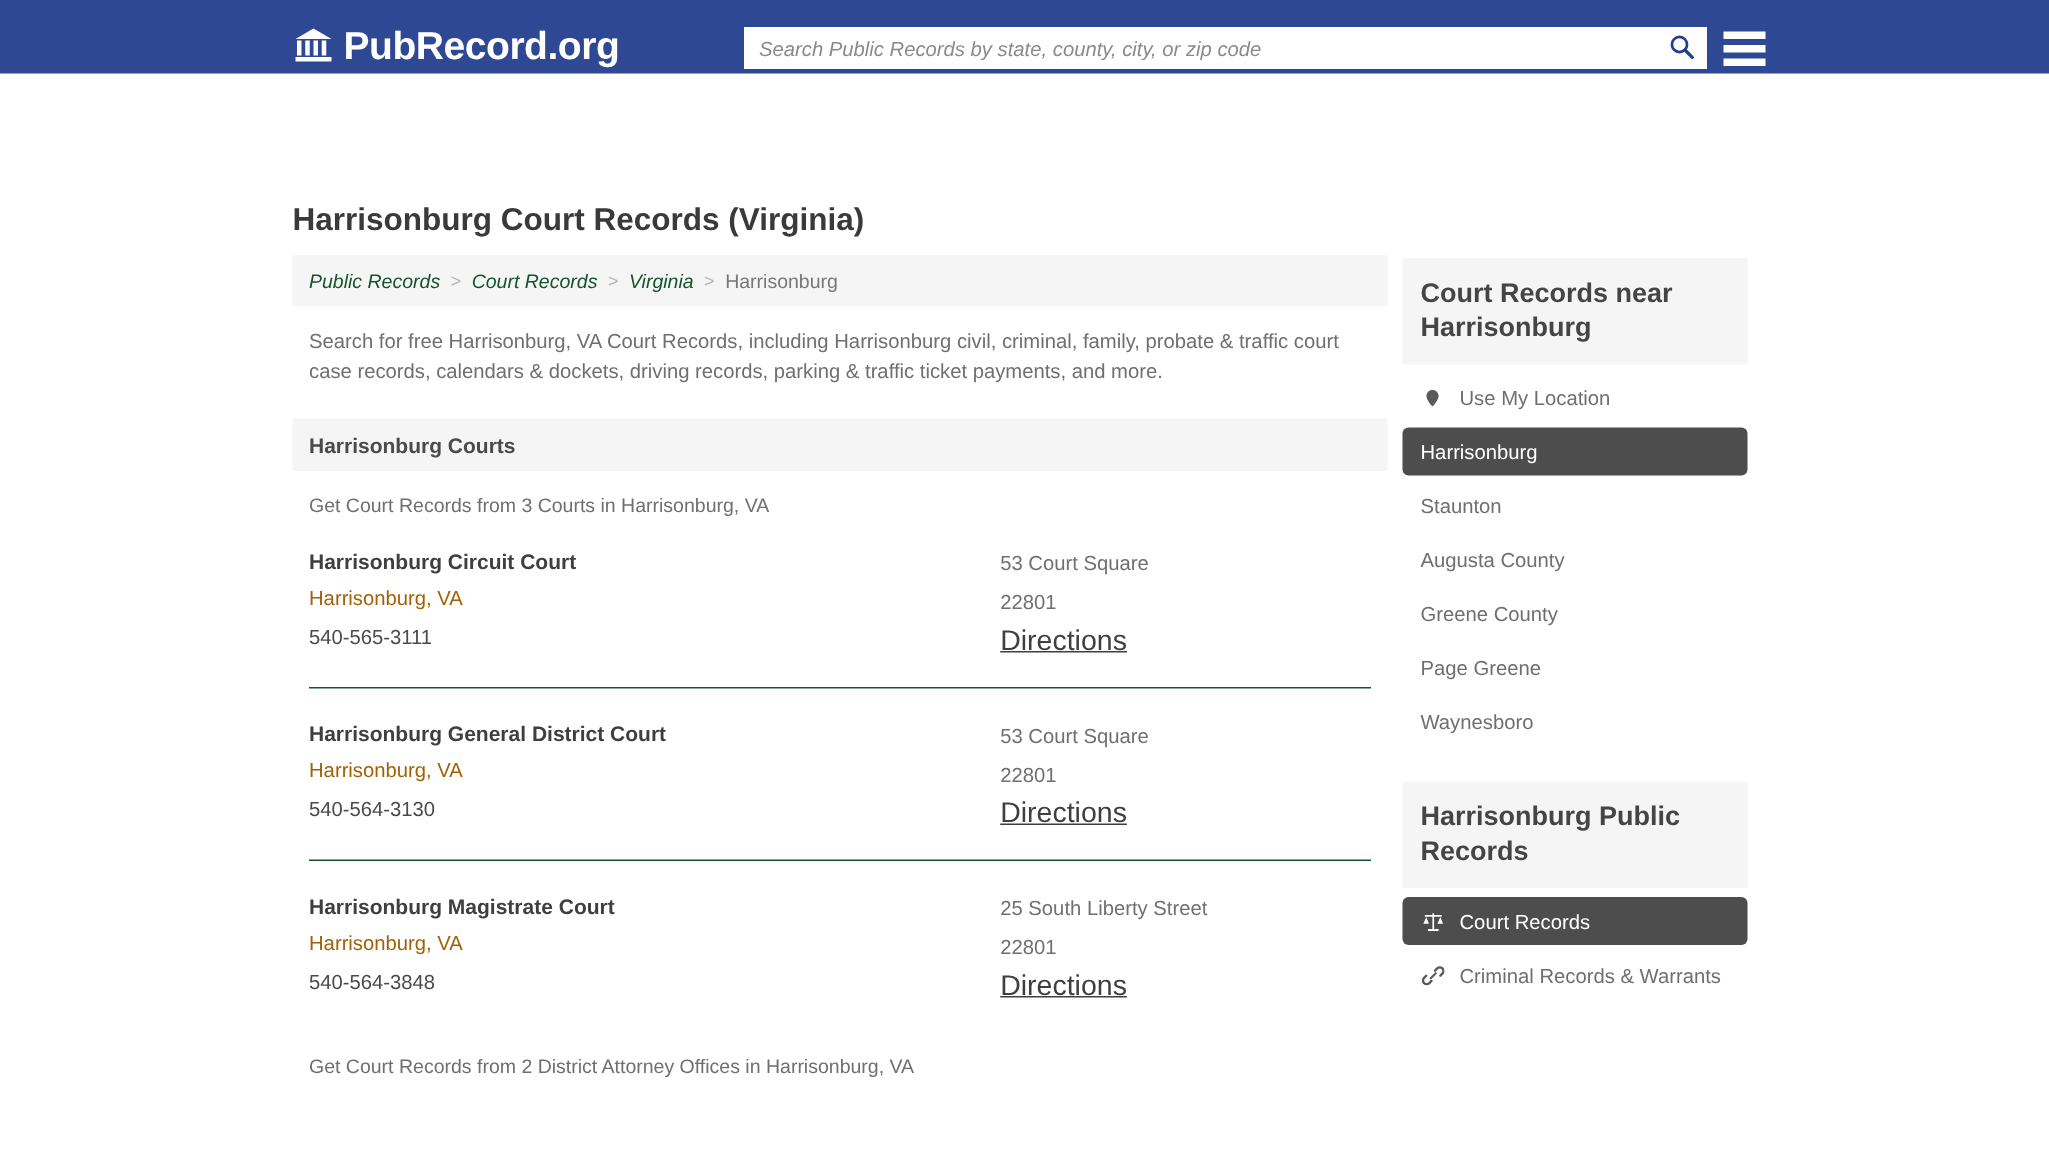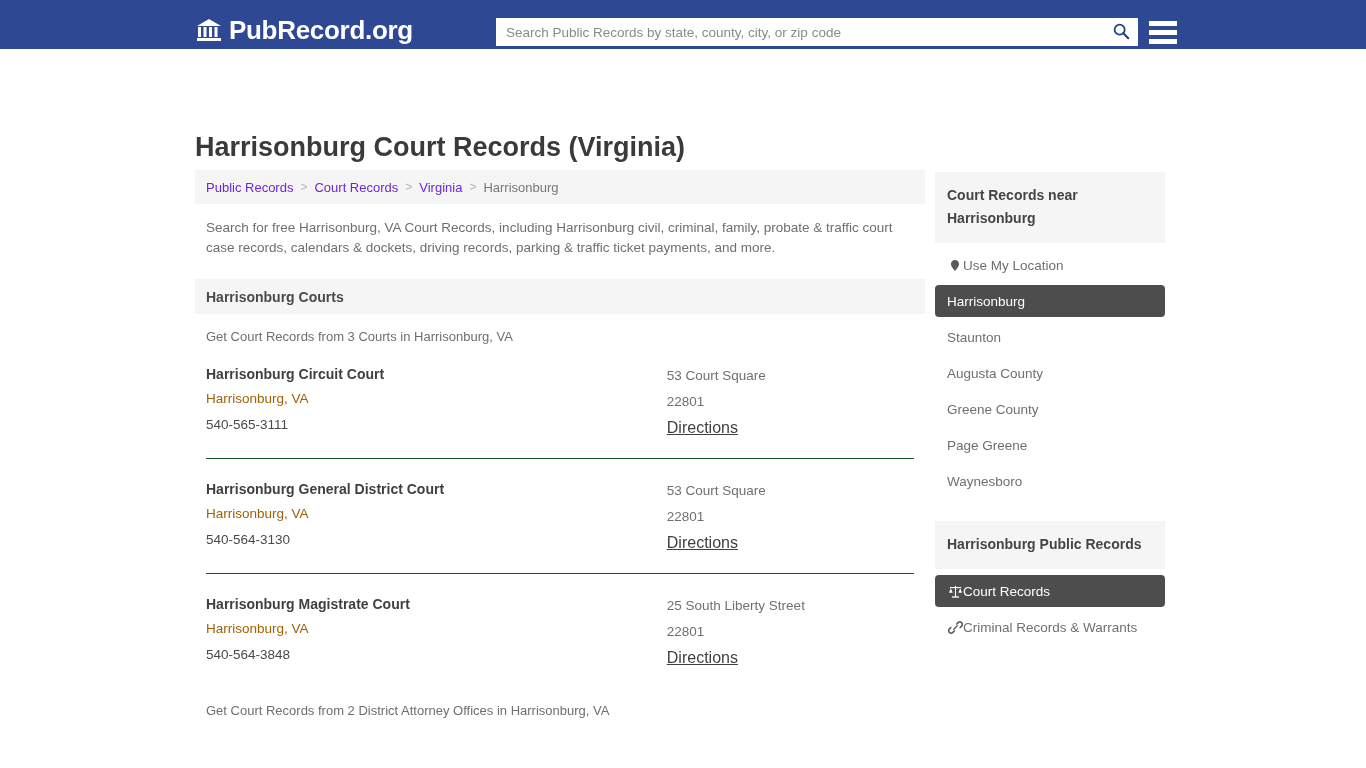--- a/index.html
+++ b/index.html
@@ -42,20 +42,21 @@
   }
   .search-input {
     flex: 1;
     border: none; outline: none;
     height: 26px;
     padding: 0 8px 0 10px;
     font-family: "Liberation Sans", sans-serif;
     font-size: 13.5px;
     color: #a16207;
     background: transparent;
+    font-style: italic;
   }
   .search-input::placeholder { color: #8a8a8a; }
   .search-btn {
     width: 34px; height: 28px;
     background: transparent;
     border: none; cursor: pointer;
     display: flex; align-items: center; justify-content: center;
   }
   .menu-btn {
     position: absolute;
@@ -75,34 +76,34 @@
     width: 730px;
   }
   .sidebar {
     position: absolute;
     left: 935px; top: 123px;
     width: 230px;
   }
 
   
   .page-title {
-    font-size: 27px;
+    font-size: 21px;
     font-weight: bold;
     color: #3a3a3a;
     line-height: 28px;
     margin-bottom: 9px;
   }
   .breadcrumb {
     background: #f5f5f5;
     height: 34px;
     display: flex; align-items: center;
     padding: 0 11px;
     font-size: 13px;
   }
-  .crumb { color: #6d28d9; text-decoration: none; }
+  .crumb { color: #14532d; text-decoration: none; font-style: italic; }
   .crumb-last { color: #777777; }
   .crumb-sep { color: #b4b4b4; margin: 0 7px; font-size: 12px; }
 
   .intro {
     font-size: 13.5px;
     line-height: 20px;
     color: #6f6f6f;
     padding: 14px 11px 0 11px;
     width: 725px;
   }
@@ -147,41 +148,42 @@
     font-size: 13.5px;
     color: #4a4a4a;
     line-height: 26px;
   }
   .rec-addr, .rec-zip {
     font-size: 13.5px;
     color: #707070;
     line-height: 26px;
   }
   .rec-directions {
-    font-size: 16px;
+    font-size: 19px;
     color: #3f3f3f;
     line-height: 26px;
     text-decoration: underline;
     cursor: pointer;
     display: inline-block;
   }
 
   
   .side-head {
     background: #f5f5f5;
     padding: 12px 12px 13px 12px;
-    font-size: 14px;
+    font-size: 18px;
     font-weight: bold;
     color: #454545;
     line-height: 23px;
     width: 230px;
   }
   .side-list { margin-top: 6px; }
   .side-item {
     display: flex; align-items: center;
+    gap: 10px;
     height: 32px;
     padding: 0 12px;
     border-radius: 4px;
     font-size: 13.5px;
     color: #6f6f6f;
     cursor: pointer;
     margin-bottom: 4px;
   }
   .side-item.active {
     background: #4d4d4d;

